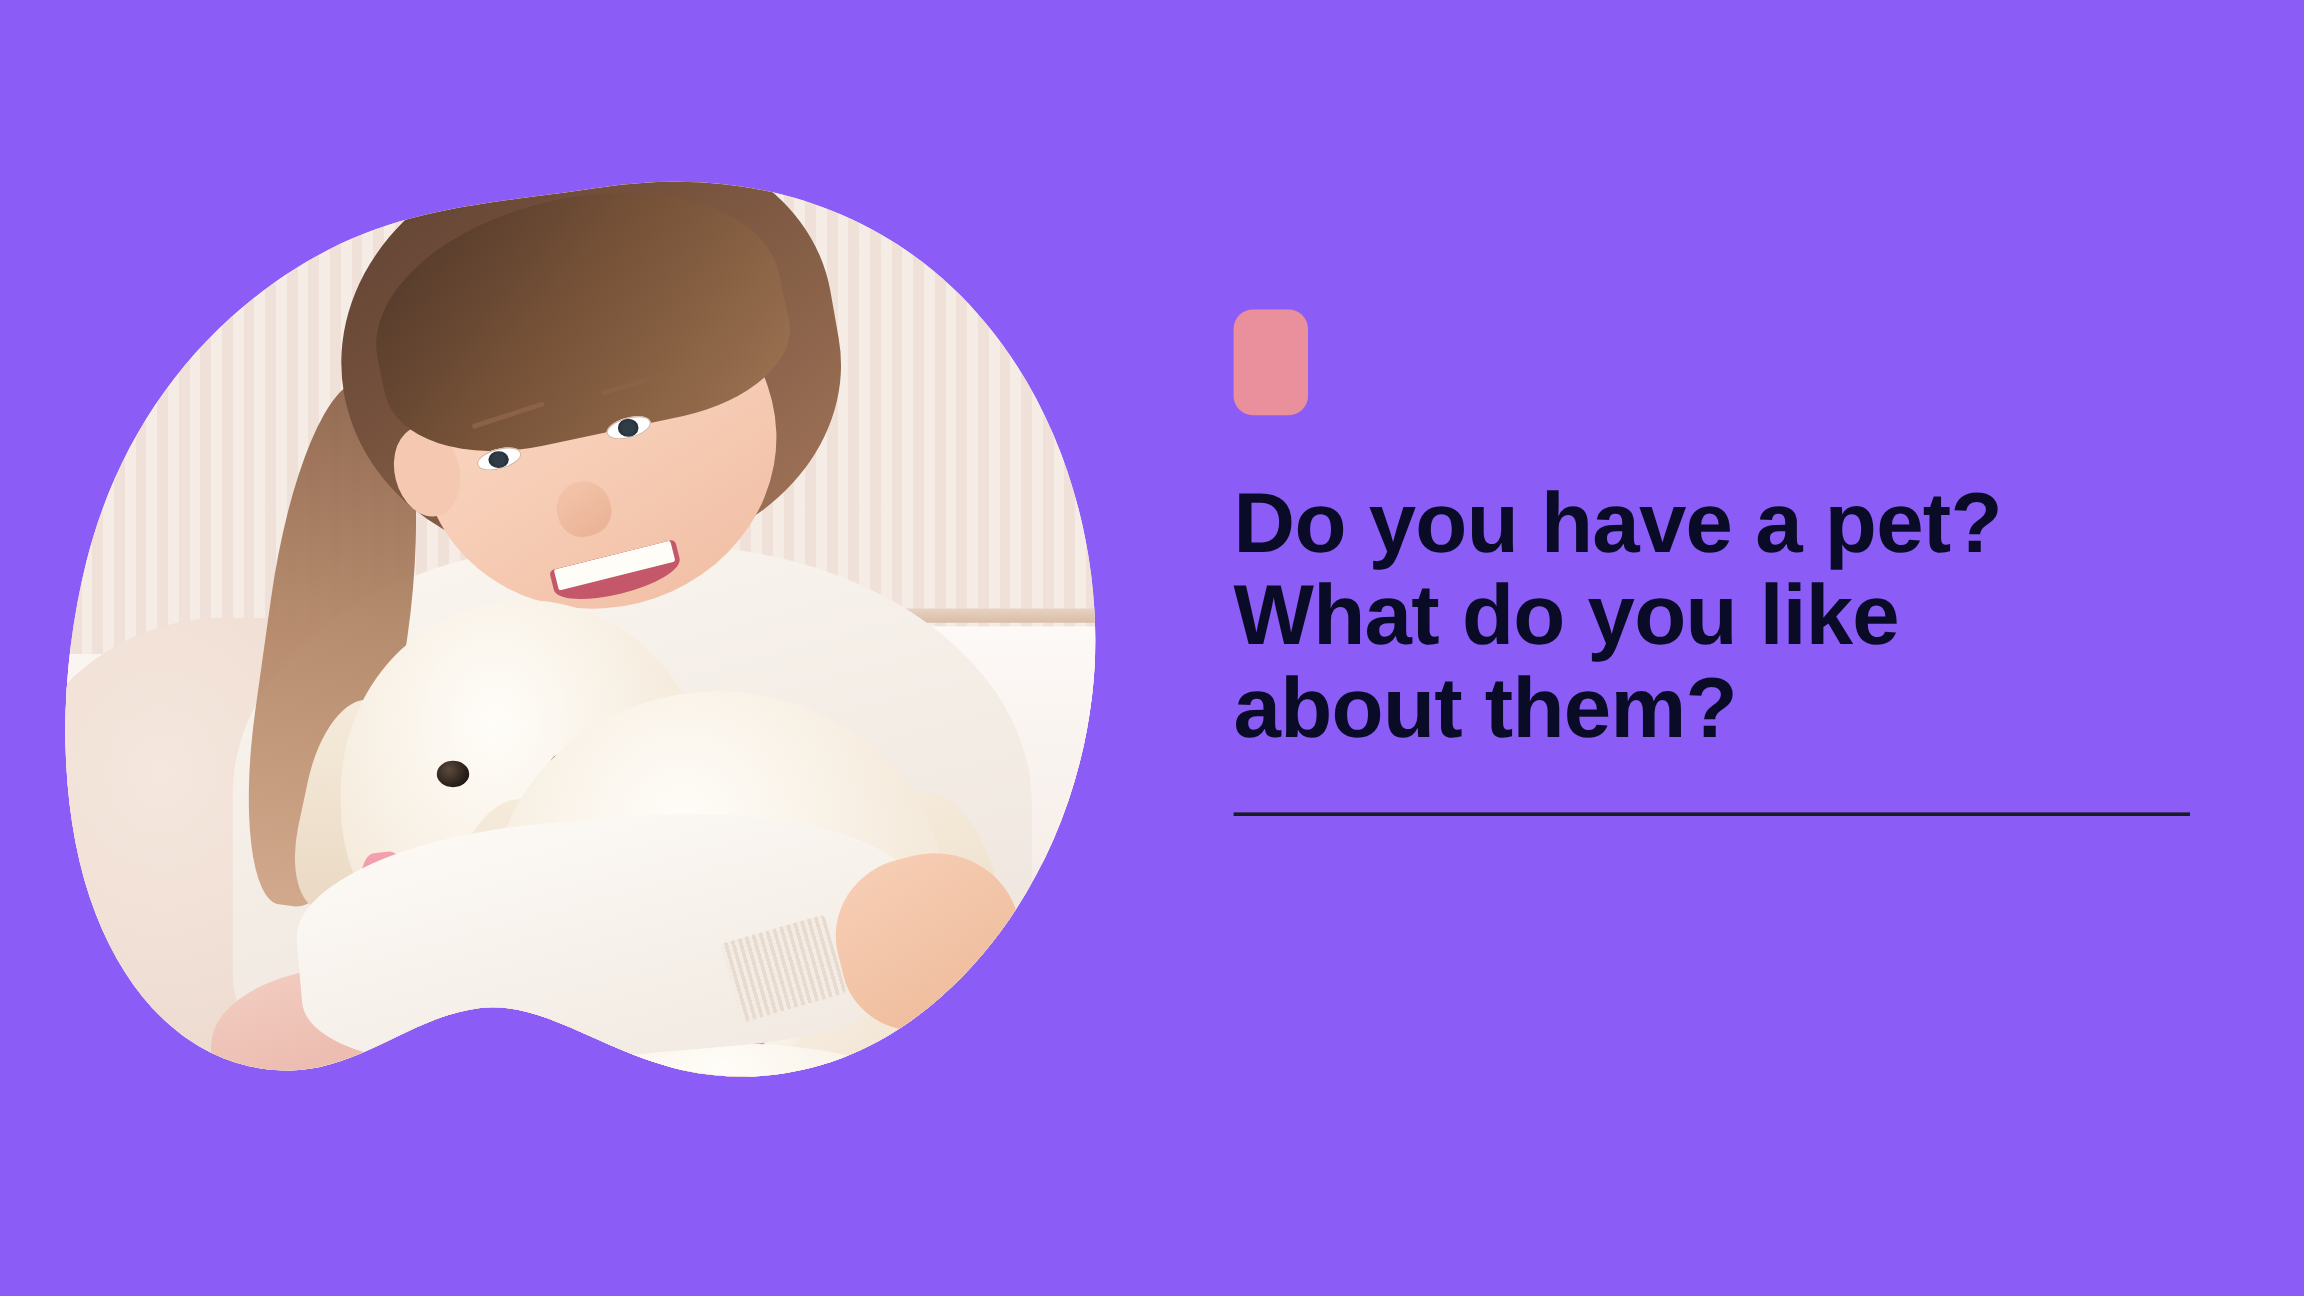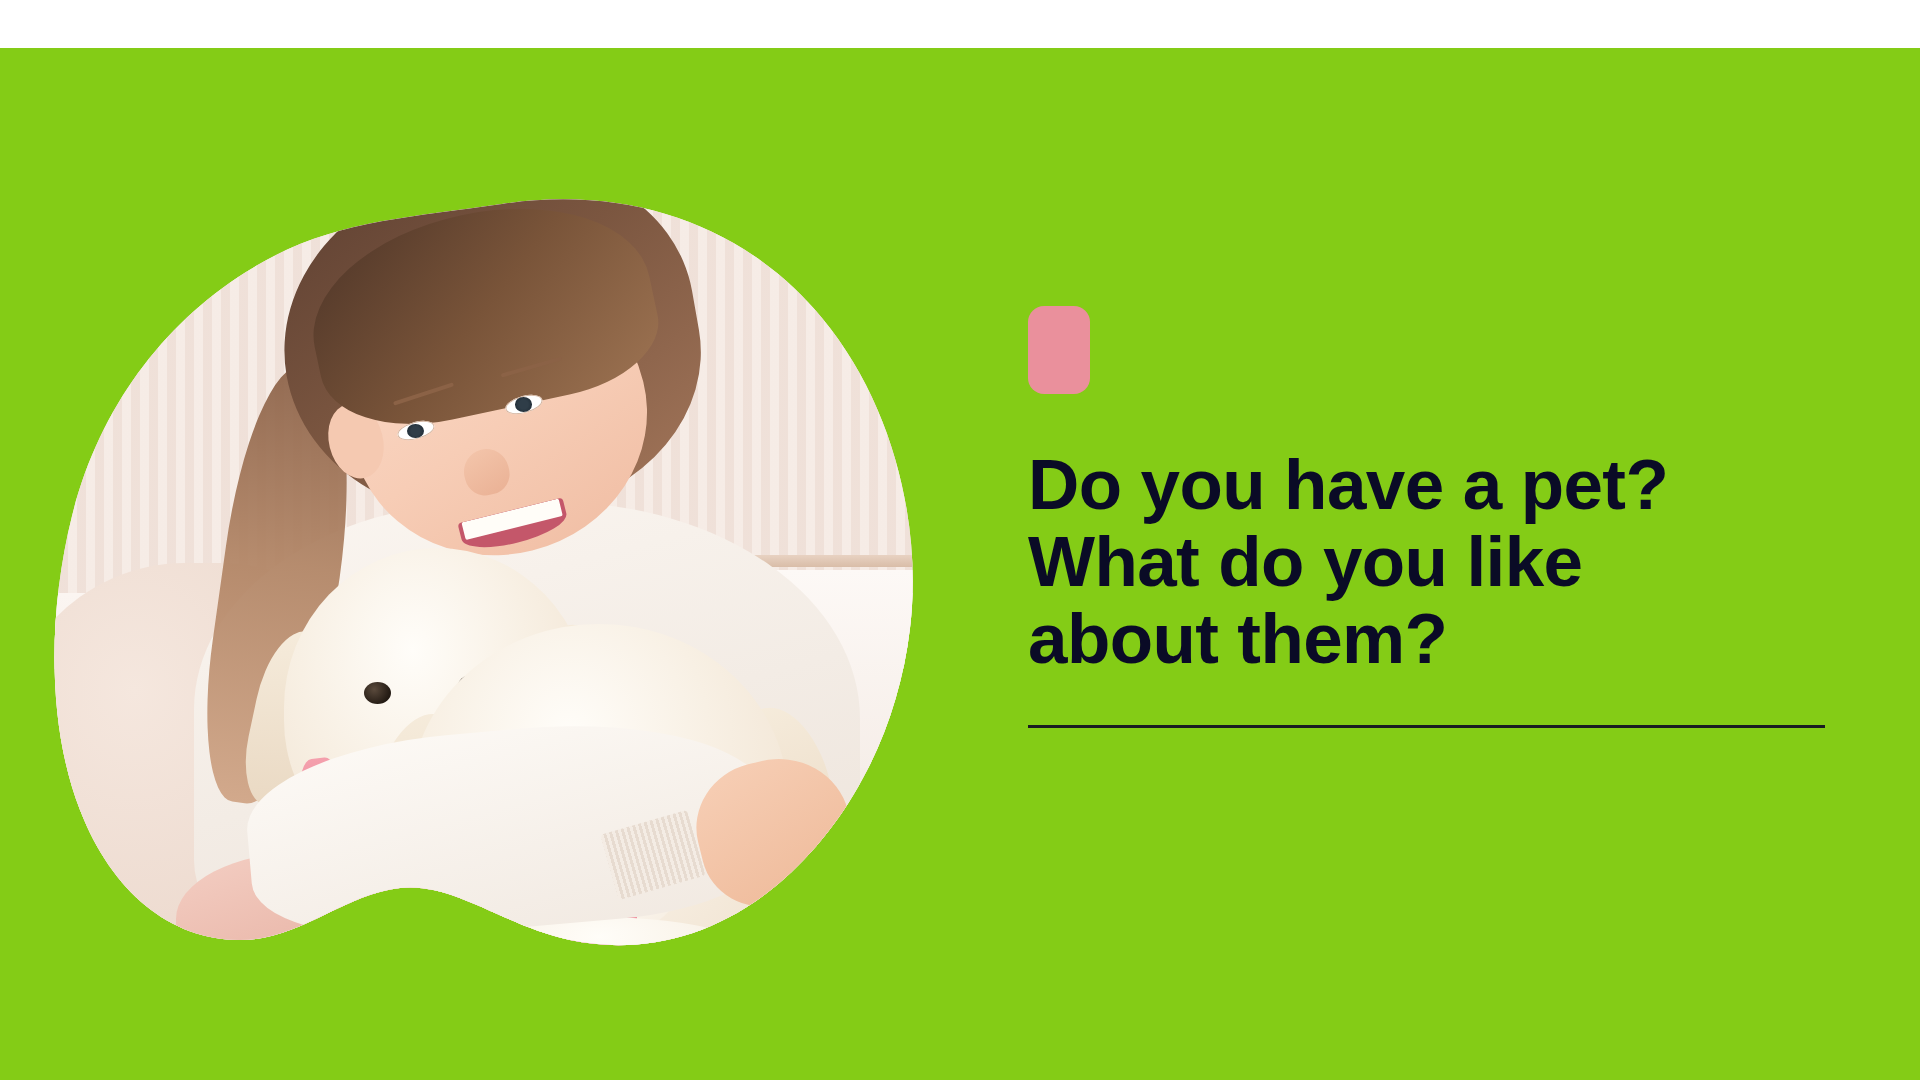--- a/index.html
+++ b/index.html
@@ -3,21 +3,21 @@
 <meta charset="utf-8">
 <title>Slide</title>
 <style>
   html,body{margin:0;padding:0;}
   body{
     width:1920px;height:1080px;
     background:#ffffff;
     font-family:"Liberation Sans","DejaVu Sans",sans-serif;
     overflow:hidden;position:relative;
   }
-  .slide{position:absolute;inset:0;background:#84cc16;margin-top:48px;}
+  .slide{position:absolute;inset:0;background:#8b5cf6;}
 
   
   .photo-area{
     position:absolute;left:50px;top:150px;width:900px;height:760px;
   }
   .blob-wrap{
     position:absolute;inset:0;
     clip-path: path("M 452 6 C 585 -14 700 32 772 120 C 845 208 872 330 860 430 C 848 533 800 622 735 680 C 668 740 590 757 520 742 C 452 727 404 684 350 690 C 292 697 250 742 190 742 C 120 742 62 694 30 612 C -2 530 -3 418 22 318 C 48 214 110 128 196 74 C 278 22 352 21 452 6 Z");
     -webkit-clip-path: path("M 452 6 C 585 -14 700 32 772 120 C 845 208 872 330 860 430 C 848 533 800 622 735 680 C 668 740 590 757 520 742 C 452 727 404 684 350 690 C 292 697 250 742 190 742 C 120 742 62 694 30 612 C -2 530 -3 418 22 318 C 48 214 110 128 196 74 C 278 22 352 21 452 6 Z");
     overflow:hidden;

